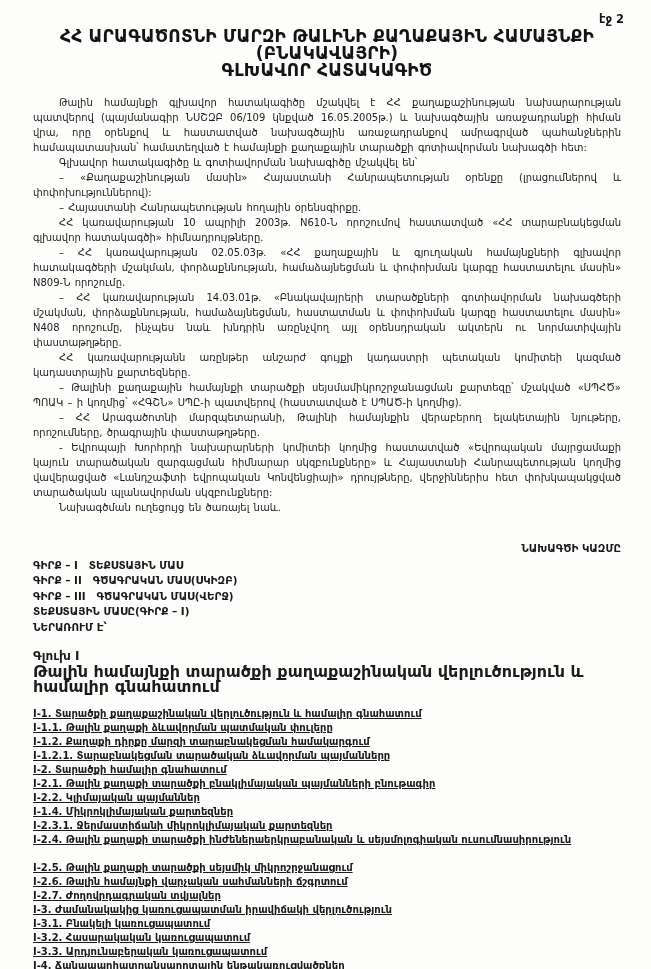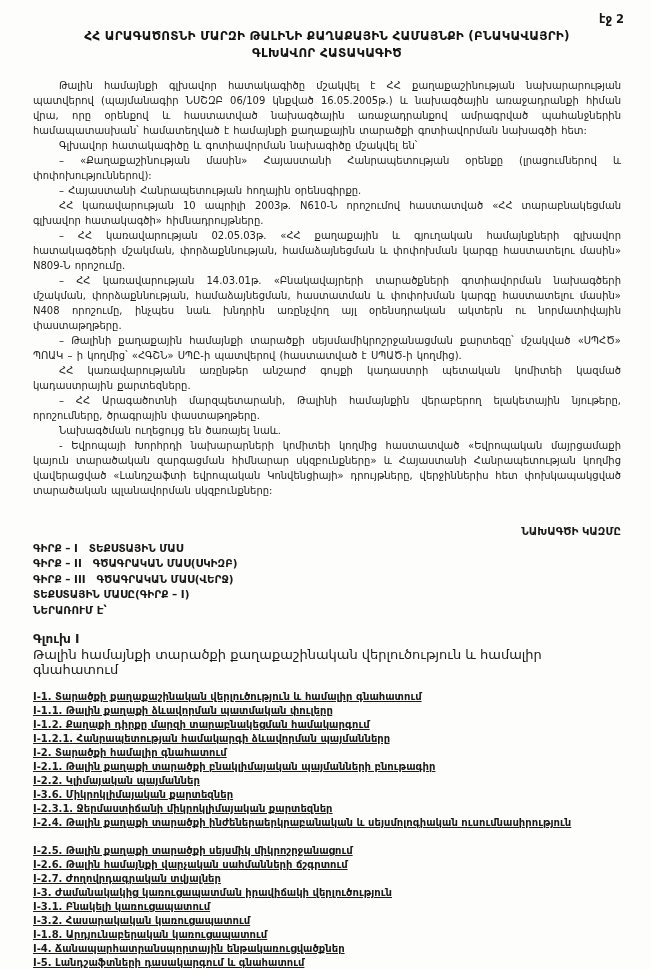--- a/index.html
+++ b/index.html
@@ -28,21 +28,21 @@
     top: 12px;
     right: 27px;
     font-size: 11.5px;
     font-weight: bold;
     color: #161616;
   }
   .doc-title {
     margin-top: 24px;
     text-align: center;
     font-weight: bold;
-    font-size: 12px;
+    font-size: 17px;
     line-height: 17px;
     letter-spacing: 0.2px;
     color: #141414;
   }
   .intro {
     margin-top: 16px;
   }
   .intro p {
     margin: 0;
     font-size: 10px;
@@ -63,22 +63,22 @@
     white-space: pre;
   }
   .comp-heading { margin-bottom: 1px; text-align: right; }
   .chapter-label {
     margin-top: 14px;
     font-size: 12px;
     font-weight: bold;
     line-height: 15px;
   }
   .chapter-title {
-    font-size: 13px;
-    font-weight: normal;
+    font-size: 16px;
+    font-weight: bold;
     line-height: 15px;
   }
   .toc {
     margin-top: 13px;
     text-decoration: underline;
   }
   .toc-item {
     font-size: 10px;
     font-weight: bold;
     line-height: 14px;
@@ -108,29 +108,29 @@
       <p>– «Քաղաքաշինության մասին» Հայաստանի Հանրապետության օրենքը (լրացումներով և փոփոխություններով):</p>
 
       <p>– Հայաստանի Հանրապետության հողային օրենսգիրքը.</p>
 
       <p>ՀՀ կառավարության 10 ապրիլի 2003թ. N610-Ն որոշումով հաստատված «ՀՀ տարաբնակեցման գլխավոր հատակագծի» հիմնադրույթները.</p>
 
       <p>– ՀՀ կառավարության 02.05.03թ. «ՀՀ քաղաքային և գյուղական համայնքների գլխավոր հատակագծերի մշակման, փորձաքննության, համաձայնեցման և փոփոխման կարգը հաստատելու մասին» N809-Ն որոշումը.</p>
 
       <p>– ՀՀ կառավարության 14.03.01թ. «Բնակավայրերի տարածքների գոտիավորման նախագծերի մշակման, փորձաքննության, համաձայնեցման, հաստատման և փոփոխման կարգը հաստատելու մասին» N408 որոշումը, ինչպես նաև խնդրին առընչվող այլ օրենսդրական ակտերն ու նորմատիվային փաստաթղթերը.</p>
 
+      <p>ՀՀ կառավարությանն առընթեր անշարժ գույքի կադաստրի պետական կոմիտեի կազմած կադաստրային քարտեզները.</p>
+
       <p>– Թալինի քաղաքային համայնքի տարածքի սեյսմամիկրոշրջանացման քարտեզը՝ մշակված «ՍՊՀԾ» ՊՈԱԿ – ի կողմից՝ «ՀԳՇՆ» ՍՊԸ-ի պատվերով (հաստատված է ՍՊԱԾ-ի կողմից).</p>
-
-      <p>ՀՀ կառավարությանն առընթեր անշարժ գույքի կադաստրի պետական կոմիտեի կազմած կադաստրային քարտեզները.</p>
 
       <p>– ՀՀ Արագածոտնի մարզպետարանի, Թալինի համայնքին վերաբերող ելակետային նյութերը, որոշումները, ծրագրային փաստաթղթերը.</p>
 
+      <p>- Եվրոպայի Խորհրդի նախարարների կոմիտեի կողմից հաստատված «Եվրոպական մայրցամաքի կայուն տարածական զարգացման հիմնարար սկզբունքները» և Հայաստանի Հանրապետության կողմից վավերացված «Լանդշաֆտի եվրոպական Կոնվենցիայի» դրույթները, վերջիններիս հետ փոխկապակցված տարածական պլանավորման սկզբունքները:</p>
+
       <p>Նախագծման ուղեցույց են ծառայել նաև.</p>
-
-      <p>- Եվրոպայի Խորհրդի նախարարների կոմիտեի կողմից հաստատված «Եվրոպական մայրցամաքի կայուն տարածական զարգացման հիմնարար սկզբունքները» և Հայաստանի Հանրապետության կողմից վավերացված «Լանդշաֆտի եվրոպական Կոնվենցիայի» դրույթները, վերջիններիս հետ փոխկապակցված տարածական պլանավորման սկզբունքները:</p>
     </div>
 
   <div class="composition">
     <div class="comp-line comp-heading">ՆԱԽԱԳԾԻ ԿԱԶՄԸ</div>
 
     <div>
 
         <div class="comp-line">ԳԻՐՔ – I   ՏԵՔՍՏԱՅԻՆ ՄԱՍ</div>
 
         <div class="comp-line">ԳԻՐՔ – II   ԳԾԱԳՐԱԿԱՆ ՄԱՍ(ՍԿԻԶԲ)</div>
@@ -147,50 +147,50 @@
   </div>
 
   <div class="toc">
 
       <div class="toc-item">I-1. Տարածքի քաղաքաշինական վերլուծություն և համալիր գնահատում</div>
 
       <div class="toc-item">I-1.1. Թալին քաղաքի ձևավորման պատմական փուլերը</div>
 
       <div class="toc-item">I-1.2. Քաղաքի դիրքը մարզի տարաբնակեցման համակարգում</div>
 
-      <div class="toc-item">I-1.2.1. Հանրապետության համակարգի ձևավորման պայմանները</div>
+      <div class="toc-item">I-1.2.1. Տարաբնակեցման տարածական ձևավորման պայմանները</div>
 
       <div class="toc-item">I-2. Տարածքի համալիր գնահատում</div>
 
       <div class="toc-item">I-2.1. Թալին քաղաքի տարածքի բնակլիմայական պայմանների բնութագիր</div>
 
       <div class="toc-item">I-2.2. Կլիմայական պայմաններ</div>
 
-      <div class="toc-item">I-3.6. Միկրոկլիմայական քարտեզներ</div>
+      <div class="toc-item">I-1.4. Միկրոկլիմայական քարտեզներ</div>
 
       <div class="toc-item">I-2.3.1. Ջերմաստիճանի միկրոկլիմայական քարտեզներ</div>
 
 
       <div class="toc-item">I-2.4. Թալին քաղաքի տարածքի ինժեներաերկրաբանական և սեյսմոլոգիական ուսումնասիրություն</div>
 
       <div class="toc-item"></div>
 
       <div class="toc-item">I-2.5. Թալին քաղաքի տարածքի սեյսմիկ միկրոշրջանացում</div>
 
       <div class="toc-item">I-2.6. Թալին համայնքի վարչական սահմանների ճշգրտում</div>
 
       <div class="toc-item">I-2.7. Ժողովրդագրական տվյալներ</div>
 
       <div class="toc-item">I-3. Ժամանակակից կառուցապատման իրավիճակի վերլուծություն</div>
 
       <div class="toc-item">I-3.1. Բնակելի կառուցապատում</div>
 
       <div class="toc-item">I-3.2. Հասարակական կառուցապատում</div>
 
-      <div class="toc-item">I-1.8. Արդյունաբերական կառուցապատում</div>
+      <div class="toc-item">I-3.3. Արդյունաբերական կառուցապատում</div>
 
       <div class="toc-item">I-4. Ճանապարհատրանսպորտային ենթակառուցվածքներ</div>
 
       <div class="toc-item">I-5. Լանդշաֆտների դասակարգում և գնահատում</div>
 
     </div>
 
 </div>
 
 </body></html>

